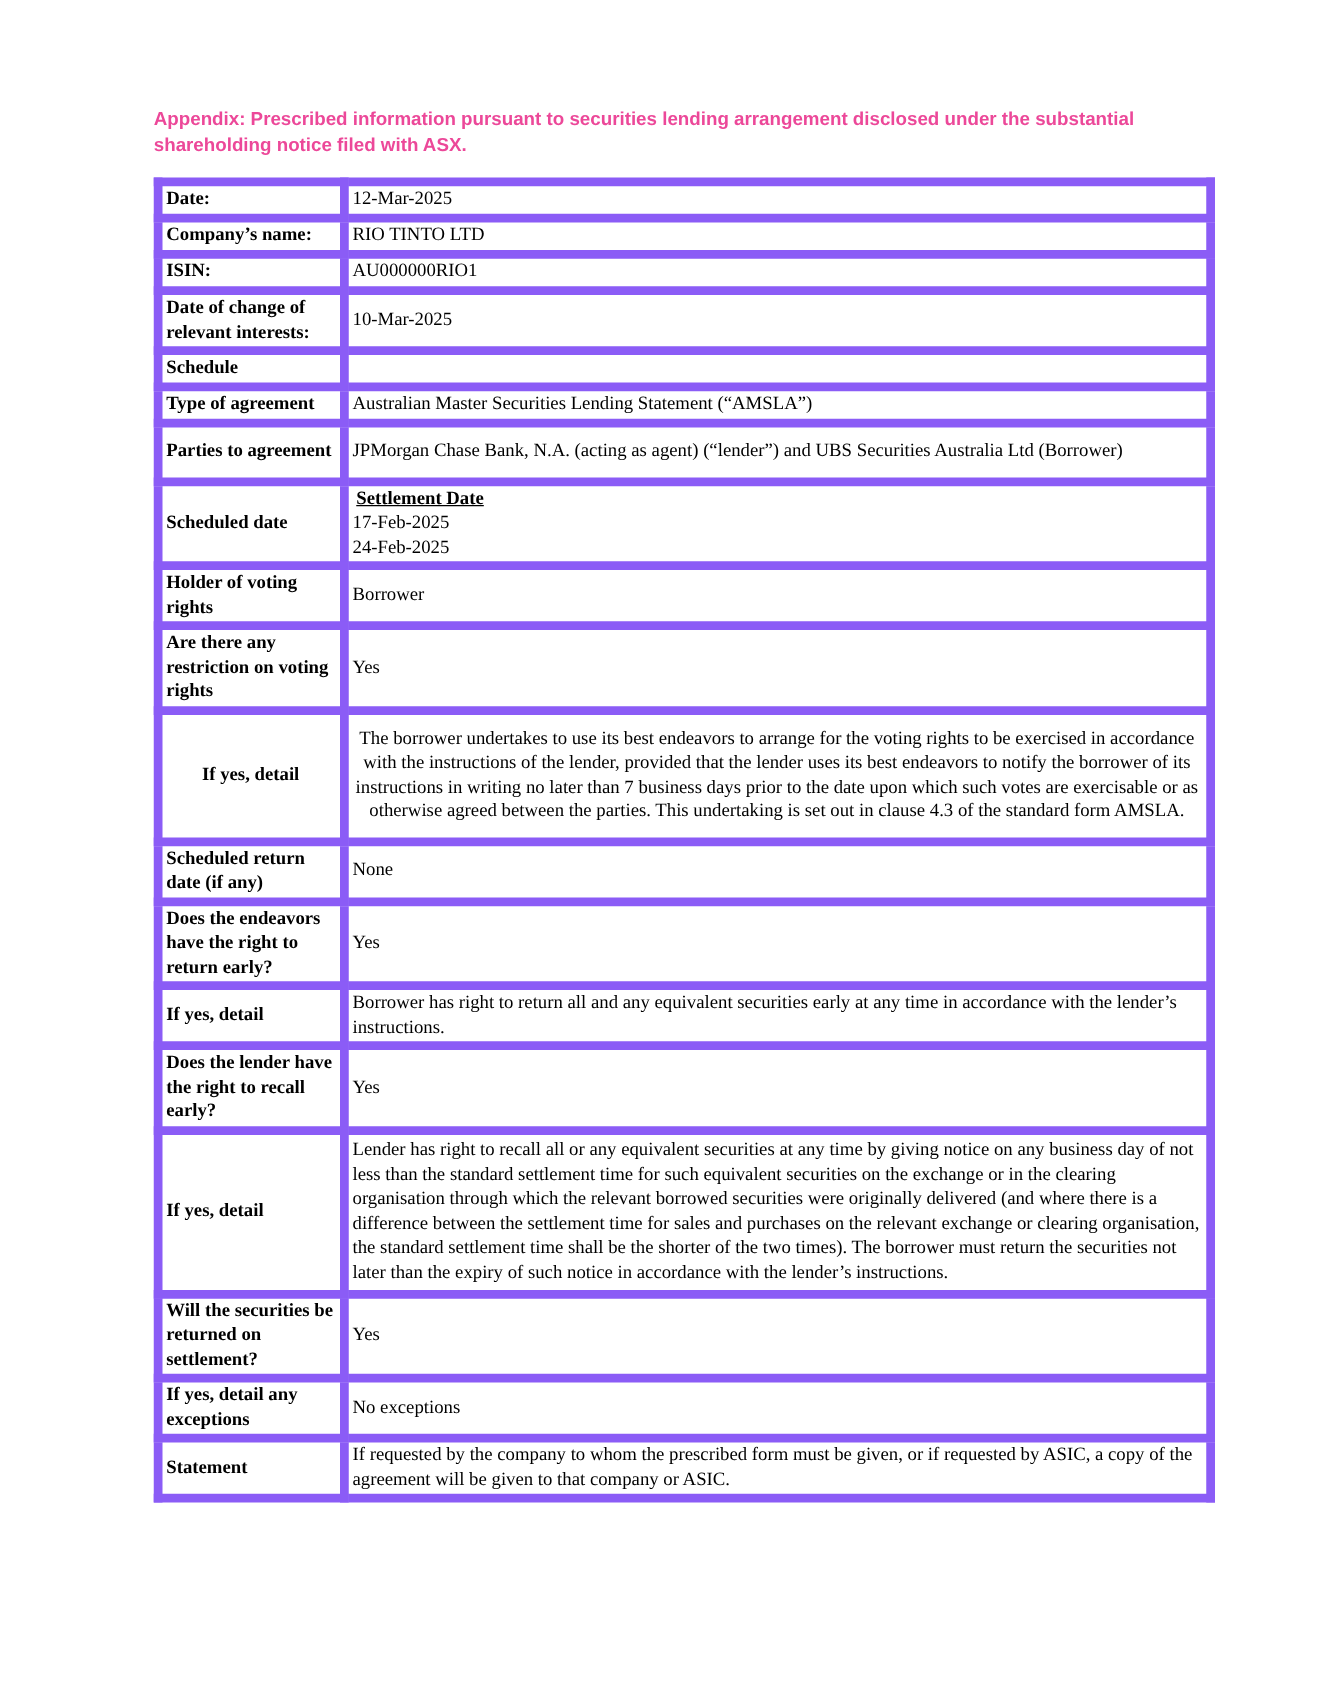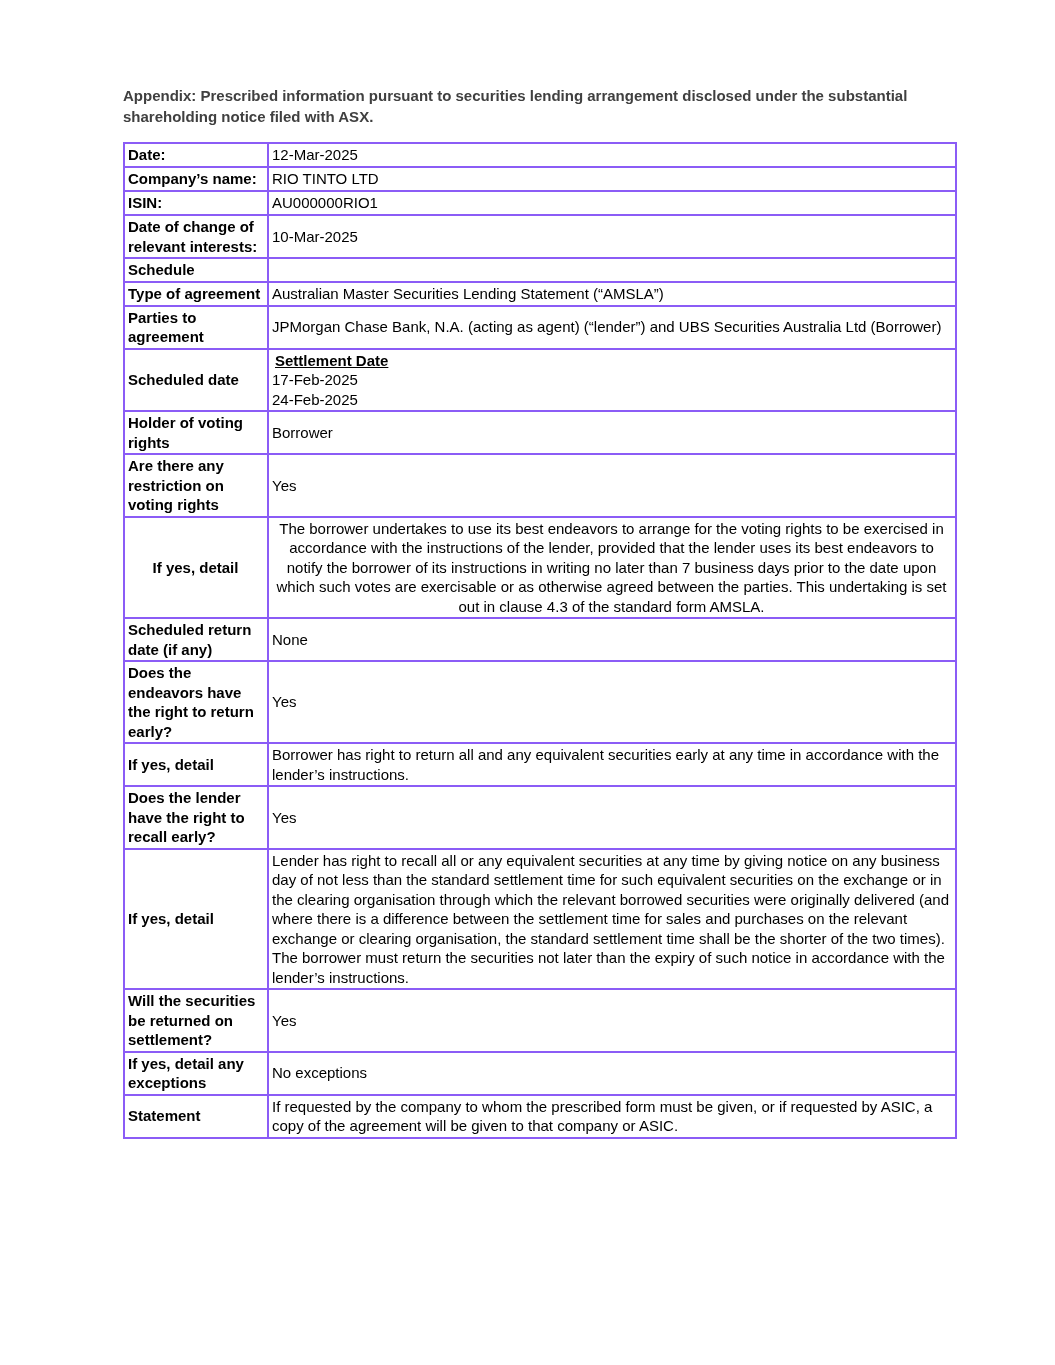--- a/index.html
+++ b/index.html
@@ -15,37 +15,38 @@
     color: #000000;
   }
   .doc-title {
     position: absolute;
     left: 123px;
     top: 85px;
     width: 812px;
     font-size: 15px;
     font-weight: bold;
     line-height: 21px;
-    color: #404040;
+    color: #ec4899;
   }
   table.info-table {
     position: absolute;
     left: 123px;
     top: 142px;
     width: 828px;
     border-collapse: collapse;
     table-layout: fixed;
     font-size: 15px;
     line-height: 19.5px;
   }
   table.info-table td {
-    border: 2px solid #8b5cf6;
+    border: 7px solid #8b5cf6;
     padding: 1px 4px 1px 3px;
     vertical-align: middle;
     overflow: hidden;
+    font-family: Liberation Serif, serif;
   }
   td.label-cell {
     width: 135px;
     font-weight: bold;
   }
   td.value-cell {
     width: 679px;
     font-weight: normal;
   }
   .settlement-heading {

